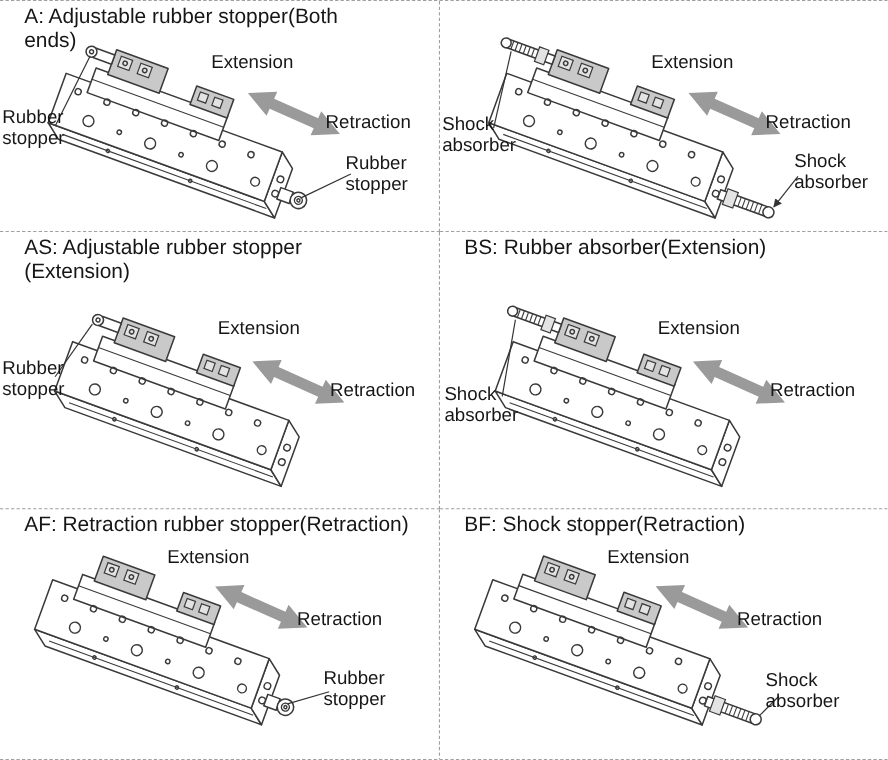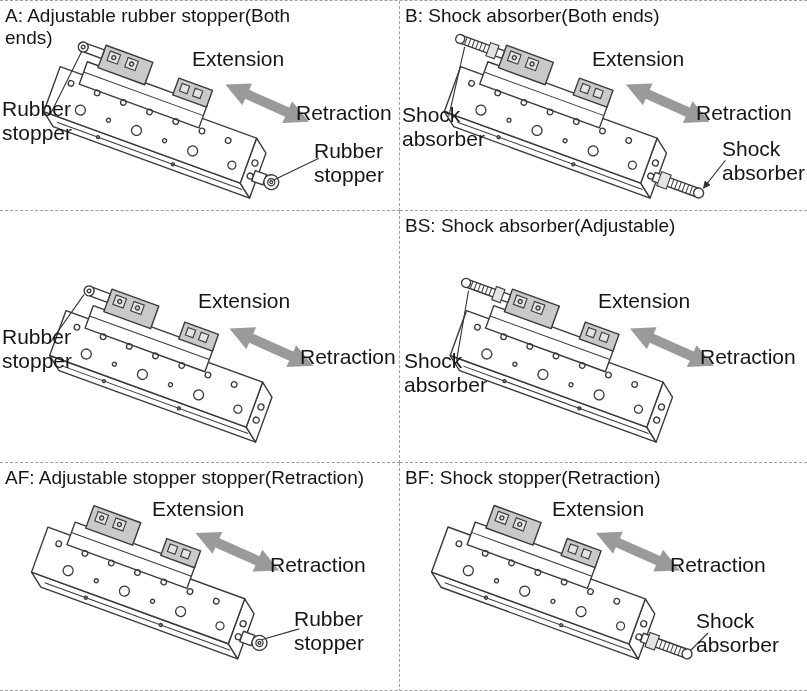--- a/index.html
+++ b/index.html
@@ -23,36 +23,36 @@
   }
   .panel{
     position:relative;
     box-sizing:border-box;
     overflow:hidden;
   }
   .panel.c1{border-right:1px dashed #9f9f9f;}
   .panel.r1,.panel.r2{border-bottom:1px dashed #9f9f9f;}
   .title{
     margin:0;
-    padding:4px 6px 0 5px;
+    padding:4px 6px 0 22px;
     font-size:19px;
     font-weight:400;
     line-height:1.15;
     letter-spacing:0;
     color:var(--txt);
   }
   .title.narrow{max-width:330px;}
   .draw{
     position:absolute;left:0;top:0;
     width:100%;height:100%;
     display:block;
   }
   .lbl{
     position:absolute;
-    font-size:21px;
+    font-size:17px;
     line-height:1.12;
     color:var(--txt);
     white-space:normal;
   }
   .lbl.comp{text-underline-offset:2px;}
   
   .face{fill:#fff;stroke:var(--line);stroke-width:1.4;stroke-linejoin:round;}
   .blk{fill:#c9c9c9;stroke:var(--line);stroke-width:1.4;stroke-linejoin:round;}
   .nut{fill:#e3e3e3;stroke:var(--line);stroke-width:1.1;}
   .hole{fill:none;stroke:var(--line);stroke-width:1.3;}
@@ -165,68 +165,68 @@
       <line class="leader" x1="50" y1="114" x2="82" y2="50"></line>
       <line class="leader" x1="320" y1="158" x2="274" y2="180"></line>
     </svg>
     <div class="lbl" style="left:192px;top:46px">Extension</div>
     <div class="lbl" style="left:296px;top:100px">Retraction</div>
     <div class="lbl comp" style="left:2px;top:96px;width:70px">Rubber stopper</div>
     <div class="lbl comp" style="left:314px;top:138px;width:74px">Rubber stopper</div>
   </section>
 
   <section class="panel r1">
-    <h2 class="title">B: Shock absorber(Both ends)</h2>
     <svg class="draw" viewBox="0 0 407 210">
       <g transform="translate(60,66) rotate(20)">
         <use href="#sym-body"></use>
         <use href="#sym-shock-top"></use>
         <use href="#sym-shock-end"></use>
       </g>
       <use href="#sym-arrow" transform="translate(226,84) rotate(24)"></use>
       <line class="leader" x1="48" y1="116" x2="64" y2="46"></line>
       <line class="leader" x1="326" y1="160" x2="304" y2="188" marker-end="url(#ah)"></line>
     </svg>
     <div class="lbl" style="left:192px;top:46px">Extension</div>
     <div class="lbl" style="left:296px;top:100px">Retraction</div>
     <div class="lbl comp" style="left:2px;top:102px;width:78px">Shock absorber</div>
     <div class="lbl comp" style="left:322px;top:136px;width:80px">Shock absorber</div>
   </section>
 
   <section class="panel r2 c1">
+    <h2 class="title narrow">AS: Adjustable rubber stopper (Extension)</h2>
     <svg class="draw" viewBox="0 0 400 252">
       <g transform="translate(66,100) rotate(20)">
         <use href="#sym-body"></use>
         <use href="#sym-stub-top"></use>
       </g>
       <use href="#sym-arrow" transform="translate(230,118) rotate(24)"></use>
       <line class="leader" x1="50" y1="132" x2="84" y2="84"></line>
     </svg>
     <div class="lbl" style="left:198px;top:78px">Extension</div>
     <div class="lbl" style="left:300px;top:134px">Retraction</div>
     <div class="lbl comp" style="left:2px;top:114px;width:70px">Rubber stopper</div>
   </section>
 
   <section class="panel r2">
-    <h2 class="title">BS: Shock absorber(Adjustable)</h2>
+    <h2 class="title">BS: Rubber absorber(Extension)</h2>
     <svg class="draw" viewBox="0 0 407 252">
       <g transform="translate(66,100) rotate(20)">
         <use href="#sym-body"></use>
         <use href="#sym-shock-top"></use>
       </g>
       <use href="#sym-arrow" transform="translate(230,118) rotate(24)"></use>
       <line class="leader" x1="56" y1="150" x2="68" y2="80"></line>
     </svg>
     <div class="lbl" style="left:198px;top:78px">Extension</div>
     <div class="lbl" style="left:300px;top:134px">Retraction</div>
     <div class="lbl comp" style="left:4px;top:138px;width:78px">Shock absorber</div>
   </section>
 
   <section class="panel r3 c1">
-    <h2 class="title">AF: Adjustable stopper stopper(Retraction)</h2>
+    <h2 class="title">AF: Retraction rubber stopper(Retraction)</h2>
     <svg class="draw" viewBox="0 0 400 229">
       <g transform="translate(48,64) rotate(20)">
         <use href="#sym-body"></use>
         <use href="#sym-stub-end"></use>
       </g>
       <use href="#sym-arrow" transform="translate(196,70) rotate(24)"></use>
       <line class="leader" x1="300" y1="166" x2="262" y2="177"></line>
     </svg>
     <div class="lbl" style="left:152px;top:34px">Extension</div>
     <div class="lbl" style="left:270px;top:90px">Retraction</div>

